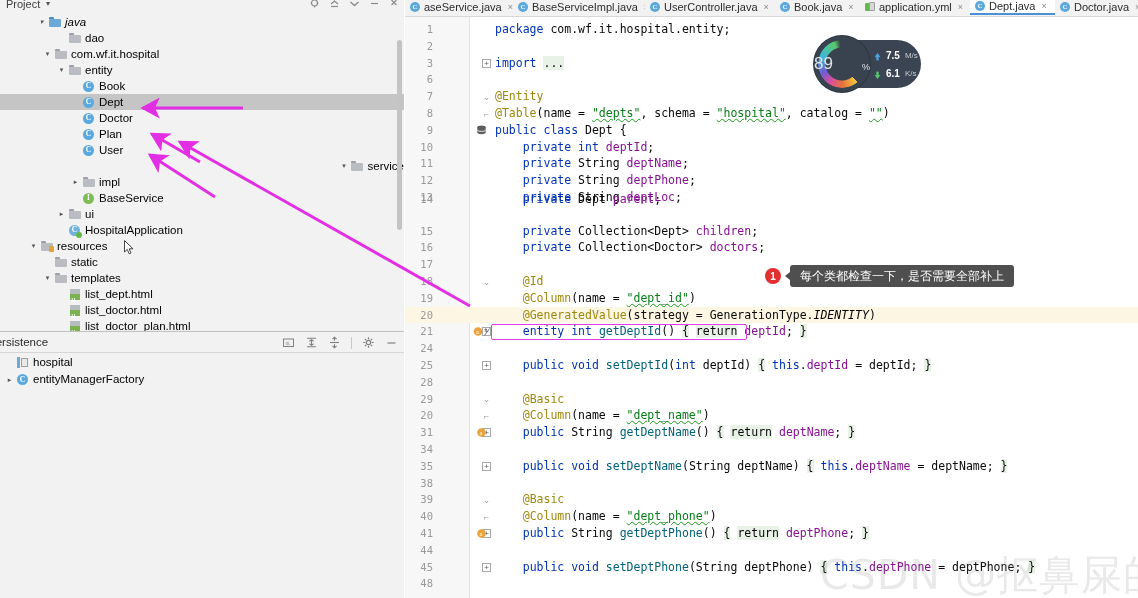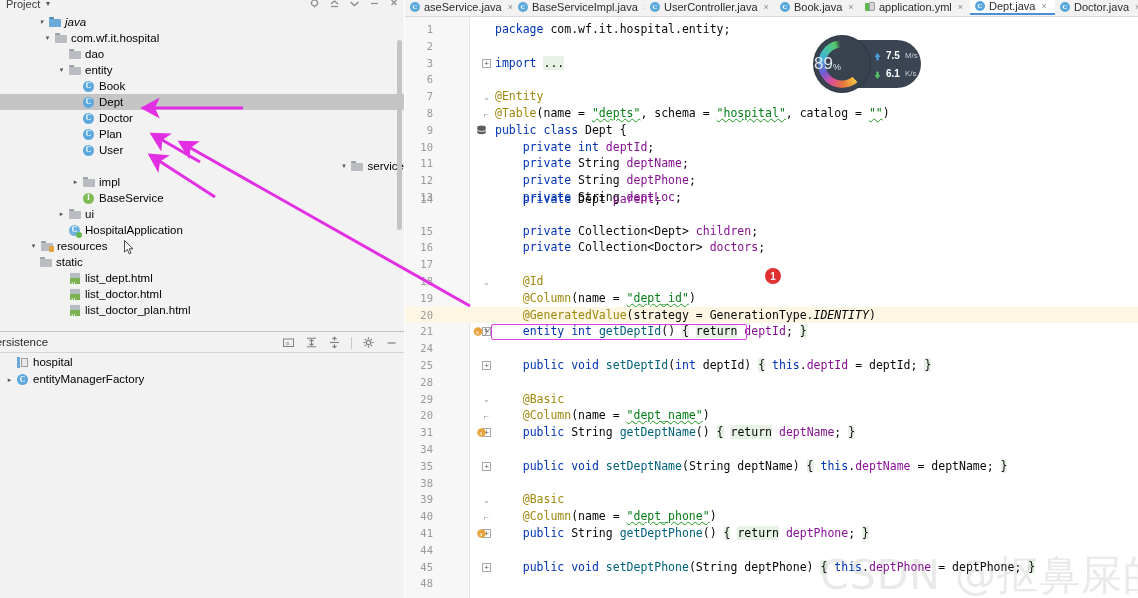--- a/index.html
+++ b/index.html
@@ -213,21 +213,21 @@
     box-shadow: 0 0 0 1px #2d3642;
   }
   #netring .ringarc {
     position: absolute; left: 4px; top: 4px; width: 48px; height: 48px; border-radius: 50%;
     background: conic-gradient(from 140deg, #f3c53f 0deg, #e8743b 38deg, #d94f9b 72deg, #6f5bd4 105deg, #3fb6d8 150deg, #58c96b 200deg, rgba(0,0,0,0) 215deg, rgba(0,0,0,0) 360deg);
     -webkit-mask: radial-gradient(circle, transparent 16px, #000 17px);
     mask: radial-gradient(circle, transparent 16px, #000 17px);
   }
   #netpct {
     position: absolute; left: 0; top: 0; width: 56px; height: 56px;
-    display:flex; align-items:center; justify-content:flex-start;
+    display:flex; align-items:center; justify-content:space-between;
     color: #dfe4ea; font-size: 17px; font-family: "Liberation Sans", sans-serif;
   }
   #netpct sub { font-size: 9px; vertical-align: baseline; position: relative; top: 3px; }
   .netrow {
     position: absolute; left: 56px; display:flex; align-items:center; gap:5px;
     color:#ffffff; font-size: 10px; font-weight: bold;
   }
   .netrow .dot { width:7px; height:7px; }
   .netrow .unit { font-size: 8px; font-weight: normal; color:#c8cdd4; }
 
@@ -288,41 +288,41 @@
           <div class="trow" style="padding-left: 36px; font-style: italic;">
             <span class="twist">▾</span>
             <span class="ticon">
               <span class="fi blue">
                 <span class="tab"></span>
                 <span class="body"></span>
               </span>
             </span>
             <span class="tlabel">java</span>
           </div>
+          <div class="trow" style="padding-left: 56px;">
+            <span class="twist"></span>
+            <span class="ticon">
+              <span class="fi mod">
+                <span class="tab"></span>
+                <span class="body"></span>
+              </span>
+            </span>
+            <span class="tlabel">dao</span>
+          </div>
           <div class="trow" style="padding-left: 42px;">
             <span class="twist">▾</span>
             <span class="ticon">
               <span class="fi mod">
                 <span class="tab"></span>
                 <span class="body"></span>
               </span>
             </span>
             <span class="tlabel">com.wf.it.hospital</span>
           </div>
           <div class="trow" style="padding-left: 56px;">
-            <span class="twist"></span>
-            <span class="ticon">
-              <span class="fi mod">
-                <span class="tab"></span>
-                <span class="body"></span>
-              </span>
-            </span>
-            <span class="tlabel">dao</span>
-          </div>
-          <div class="trow" style="padding-left: 56px;">
             <span class="twist">▾</span>
             <span class="ticon">
               <span class="fi mod">
                 <span class="tab"></span>
                 <span class="body"></span>
               </span>
             </span>
             <span class="tlabel">entity</span>
           </div>
           <div class="trow" style="padding-left: 70px;">
@@ -408,29 +408,39 @@
             <span class="twist">▾</span>
             <span class="ticon">
               <span class="fi mod">
                 <span class="tab"></span>
                 <span class="body"></span>
                 <span class="dot"></span>
               </span>
             </span>
             <span class="tlabel">resources</span>
           </div>
-          <div class="trow" style="padding-left: 27px;">
+          <div class="trow" style="padding-left: 42px;">
             <span class="twist"></span>
             <span class="ticon">
               <span class="fi">
                 <span class="tab"></span>
                 <span class="body"></span>
               </span>
             </span>
             <span class="tlabel">static</span>
+          </div>
+          <div class="trow" style="padding-left: 42px;">
+            <span class="twist">▾</span>
+            <span class="ticon">
+              <span class="fi">
+                <span class="tab"></span>
+                <span class="body"></span>
+              </span>
+            </span>
+            <span class="tlabel">templates</span>
           </div>
           <div class="trow" style="padding-left: 56px;">
             <span class="twist"></span>
             <span class="ticon">
               <span class="htmlicon">
                 <span class="top"></span>
                 <span class="bot"></span>
               </span>
             </span>
             <span class="tlabel">list_dept.html</span>
@@ -645,20 +655,21 @@
           <div class="codeline" style="top: 508px;"><span class="ln">41</span><span class="txt">    <span class="kw">public</span> String <span class="mth">getDeptPhone</span>() <span class="brc">{</span> <span class="brc">return</span> <span class="fld">deptPhone</span>; <span class="brc">}</span></span></div>
           <div class="codeline" style="top: 524.8px;"><span class="ln">44</span><span class="txt"></span></div>
           <div class="codeline" style="top: 541.6px;"><span class="ln">45</span><span class="txt">    <span class="kw">public void</span> <span class="mth">setDeptPhone</span>(String deptPhone) <span class="brc">{</span> <span class="kw">this</span>.<span class="fld">deptPhone</span> = deptPhone; <span class="brc">}</span></span></div>
           <div class="codeline" style="top: 558.4px;"><span class="ln">48</span><span class="txt"></span></div>
         </div>
       <div id="gv-box"></div>
     </div>
   </div>
 
   <div id="callout-badge">1</div>
+  <div id="callout">每个类都检查一下，是否需要全部补上</div>
 
   <div id="netwidget">
     <div id="netring">
       <div class="ringarc"></div>
       <div id="netpct">
         <span>89</span>
           <sub>%</sub>
       </div>
     </div>
     <div class="netrow" style="top:10px;">

